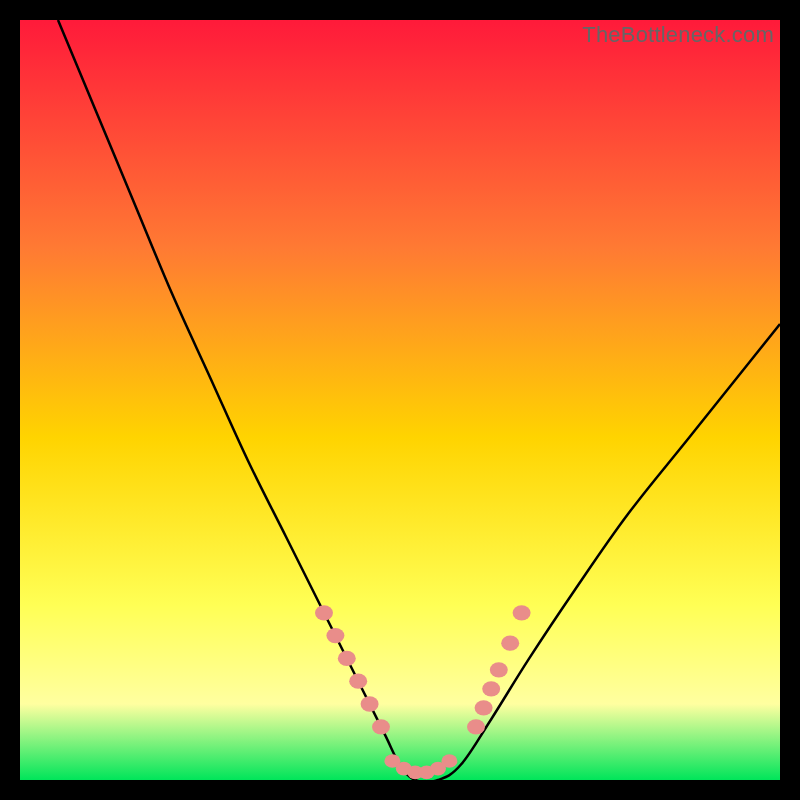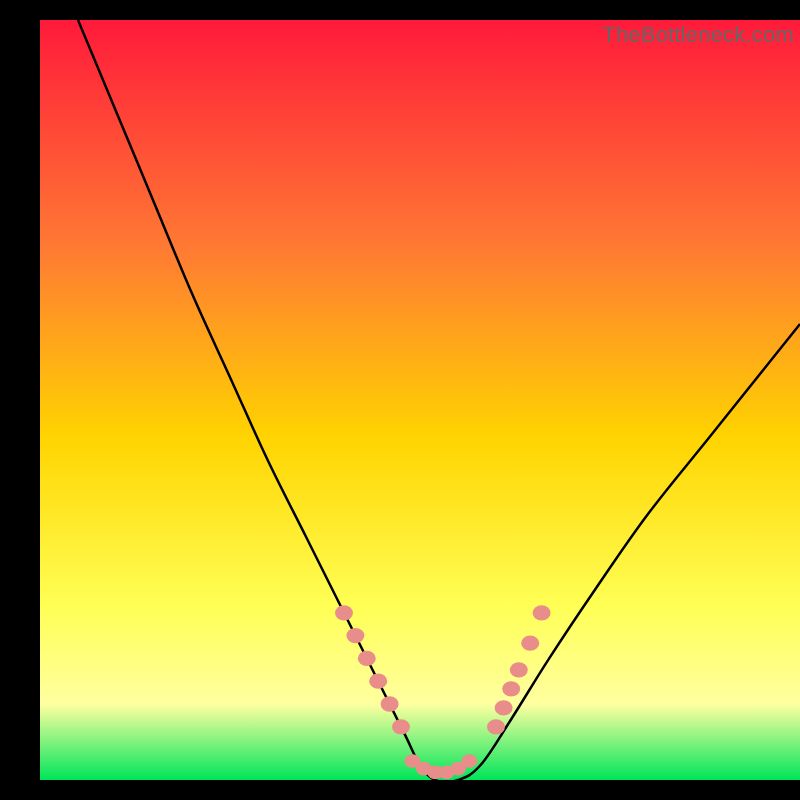--- a/index.html
+++ b/index.html
@@ -11,21 +11,20 @@
     overflow: hidden;
     font-family: Arial, Helvetica, sans-serif;
   }
   .frame {
     position: absolute;
     left: 20px;
     top: 20px;
     width: 760px;
     height: 760px;
     background: #000;
-    margin-left: 20px;
   }
   .plot {
     position: absolute;
     left: 0;
     top: 0;
     width: 760px;
     height: 760px;
   }
   .watermark {
     position: absolute;

